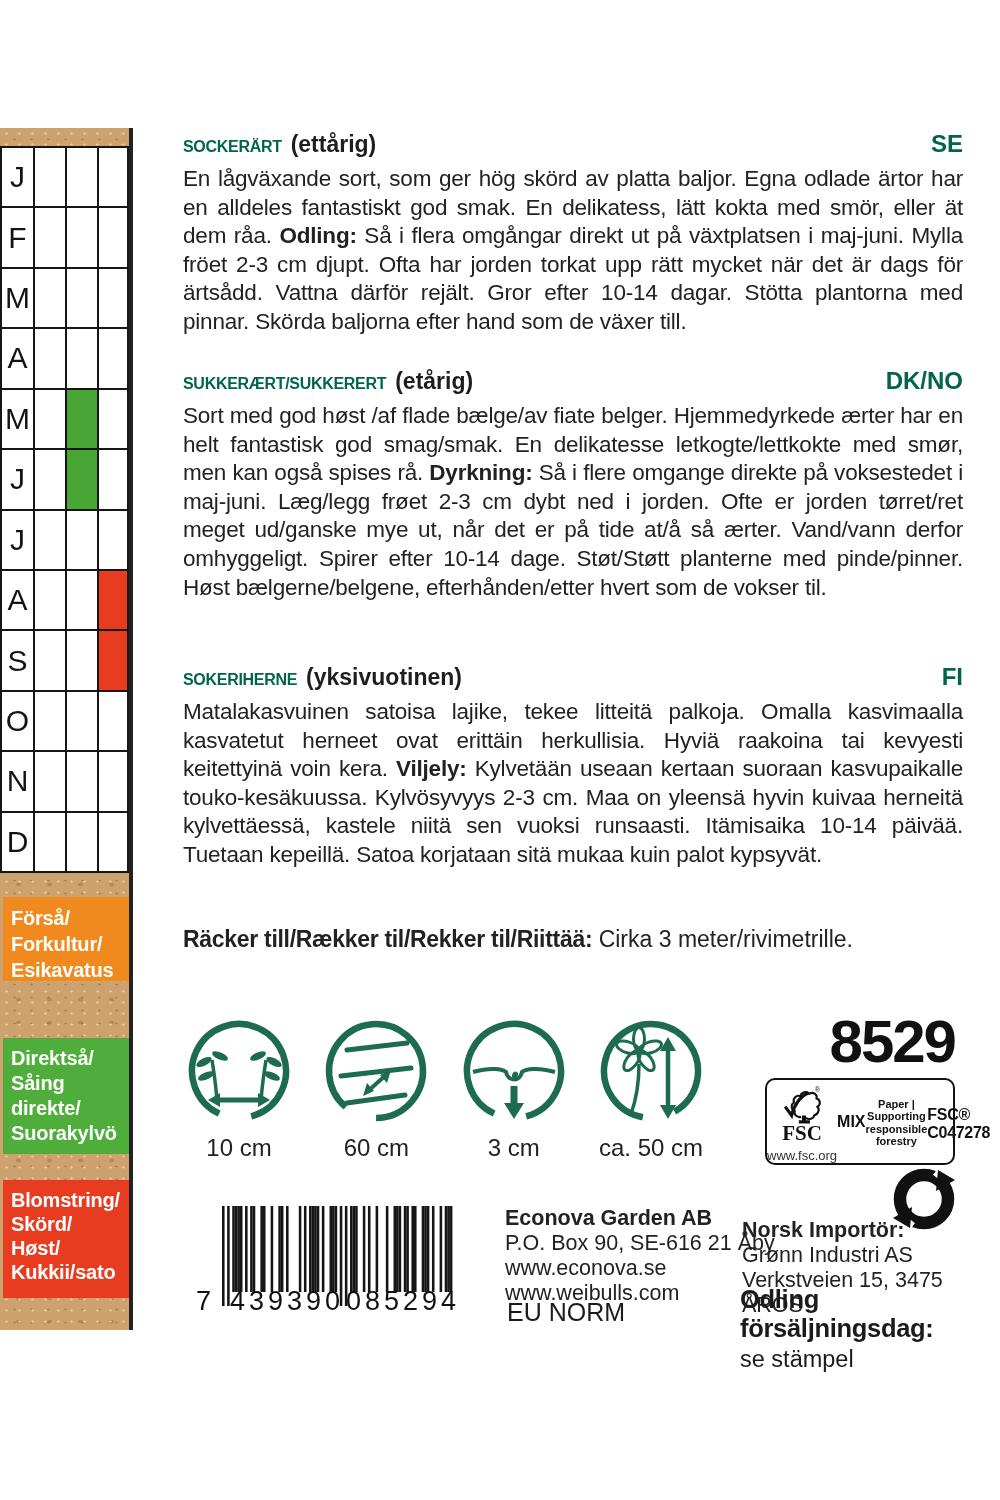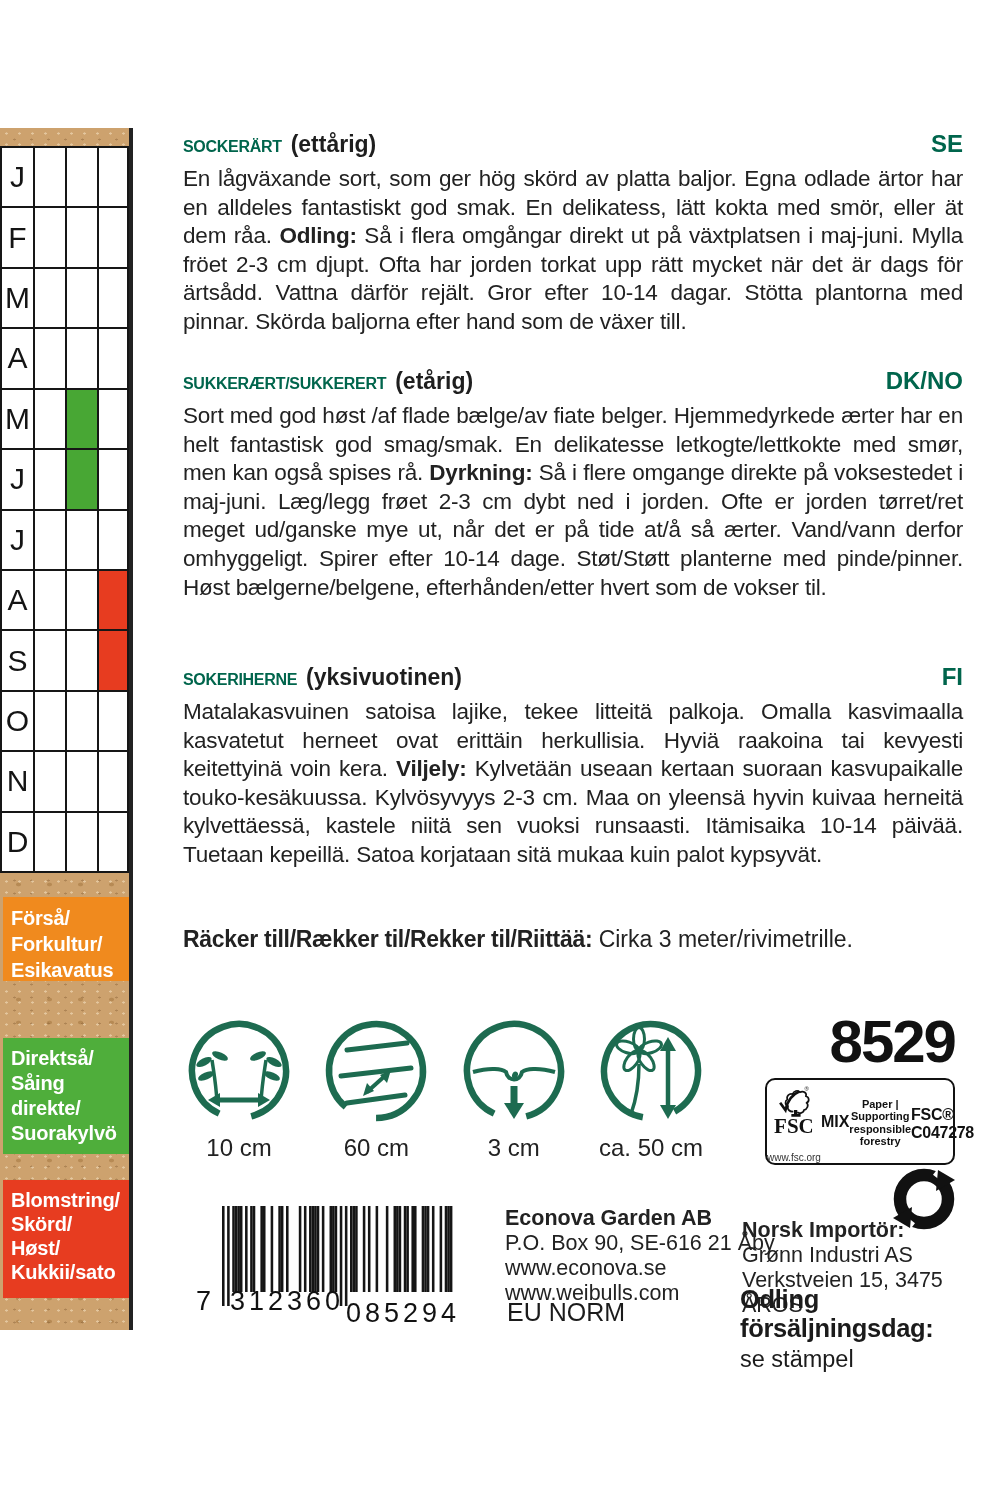--- a/index.html
+++ b/index.html
@@ -38,32 +38,32 @@
   .yield-line b{letter-spacing:-0.3px;}
   
   .icons-row{position:absolute;left:183px;top:1018px;width:524px;display:flex;justify-content:space-between;}
   .icon-item{width:112px;display:flex;flex-direction:column;align-items:center;}
   .icon-label{margin-top:4px;font-size:24px;color:#222;}
   
   .art-no{position:absolute;left:755px;top:1012px;width:200px;text-align:right;font-size:60px;font-weight:700;letter-spacing:-2px;color:#111;line-height:1;}
   .fsc-box{position:absolute;left:765px;top:1078px;width:190px;height:87px;border:2.5px solid #111;border-radius:10px;background:#fff;box-sizing:border-box;display:flex;}
   .fsc-left{width:72px;display:flex;flex-direction:column;align-items:center;padding-top:5px;}
   .fsc-acronym{font-family:"Liberation Serif",serif;font-weight:700;font-size:21px;color:#111;line-height:1;margin-top:-2px;}
-  .fsc-url{font-size:10px;color:#333;margin-top:15px;}
+  .fsc-url{font-size:13px;color:#333;margin-top:4px;}
   .fsc-right{flex:1;display:flex;flex-direction:row;align-items:center;justify-content:center;padding-right:4px;}
   .fsc-mix{font-weight:700;font-size:16px;color:#111;}
   .fsc-desc{font-weight:700;font-size:11px;line-height:12.5px;color:#111;text-align:center;margin-top:2px;}
   .fsc-license{font-weight:700;font-size:16px;color:#111;margin-top:4px;letter-spacing:-0.3px;}
   .recycle{position:absolute;left:892px;top:1167px;}
   
   .barcode{position:absolute;left:222px;top:1206px;width:243px;height:118px;}
   .barcode-first{position:absolute;left:-26px;top:80px;font-size:27px;color:#111;}
   .barcode-group{position:absolute;top:80px;font-size:27px;color:#111;letter-spacing:4px;text-align:center;}
   .bg-left{left:8px;width:112px;}
-  .bg-right{left:124px;width:112px;margin-top:12px;}
+  .bg-right{left:124px;width:112px;}
   .distributor{position:absolute;left:505px;top:1206px;font-size:21.5px;line-height:25px;color:#222;}
   .distributor .co-name{font-weight:700;}
   .eu-norm{position:absolute;left:507px;top:1298px;font-size:25px;color:#1b1b1b;}
   .importer{position:absolute;left:742px;top:1210px;font-size:21.5px;line-height:25px;color:#222;}
   .importer .imp-label{font-weight:700;margin-top:8px;}
   .sellby{position:absolute;left:740px;top:1285px;color:#1b1b1b;}
   .sellby .sb-label{font-weight:700;font-size:25.5px;letter-spacing:-0.3px;}
   .sellby .sb-value{font-size:23.5px;margin-top:3px;}
 </style>
 </head>
@@ -379,21 +379,21 @@
         <rect x="199.68" y="0" width="2.56" height="86" fill="#151515"></rect>
         <rect x="202.24" y="0" width="2.56" height="86" fill="#151515"></rect>
         <rect x="204.80" y="0" width="2.56" height="86" fill="#151515"></rect>
         <rect x="209.92" y="0" width="2.56" height="86" fill="#151515"></rect>
         <rect x="217.60" y="0" width="2.56" height="86" fill="#151515"></rect>
         <rect x="222.72" y="0" width="2.56" height="86" fill="#151515"></rect>
         <rect x="225.28" y="0" width="2.56" height="86" fill="#151515"></rect>
         <rect x="227.84" y="0" width="2.56" height="86" fill="#151515"></rect>
       </svg></div>
   <div class="barcode-first">7</div>
-  <div class="barcode-group bg-left">312360</div>
+  <div class="barcode-group bg-left">439390</div>
   <div class="barcode-group bg-right">085294</div>
 </div>
 
 <div class="distributor">
   <div class="co-name">Econova Garden AB</div>
   <div>P.O. Box 90, SE-616 21 Åby</div>
   <div>www.econova.se</div>
   <div>www.weibulls.com</div>
 </div>
 

